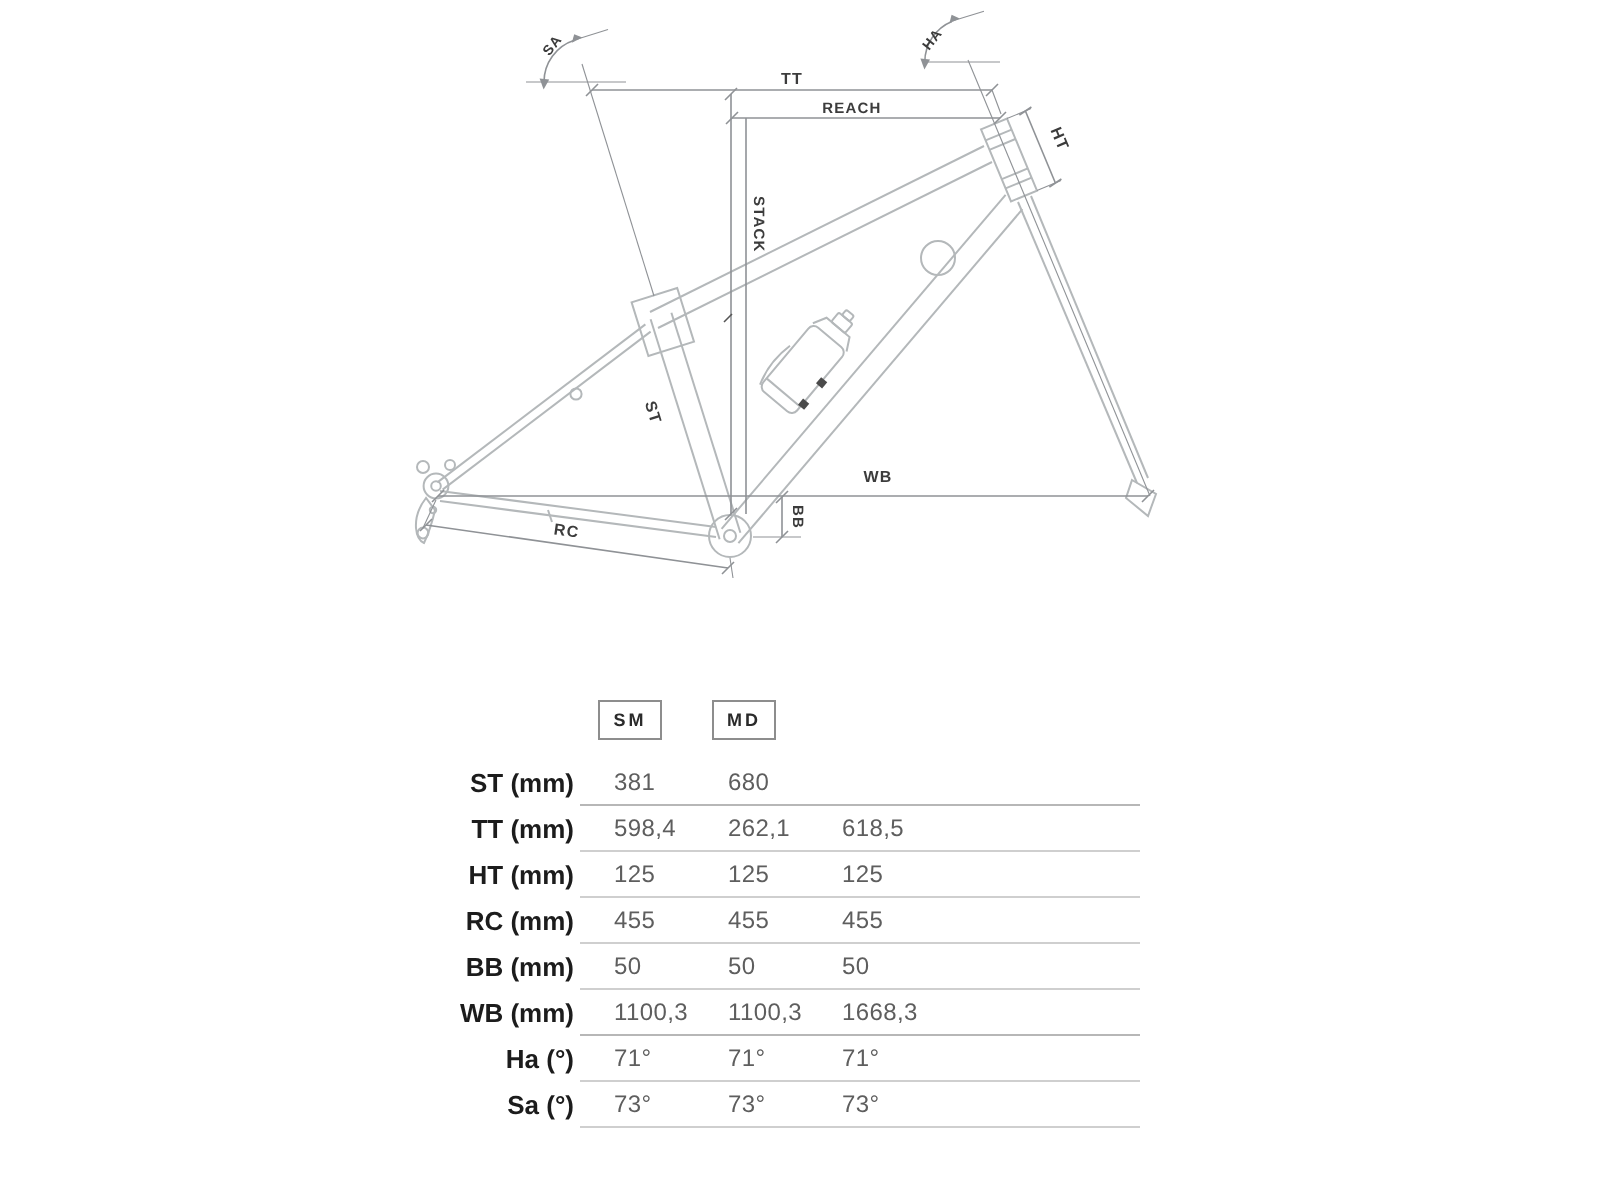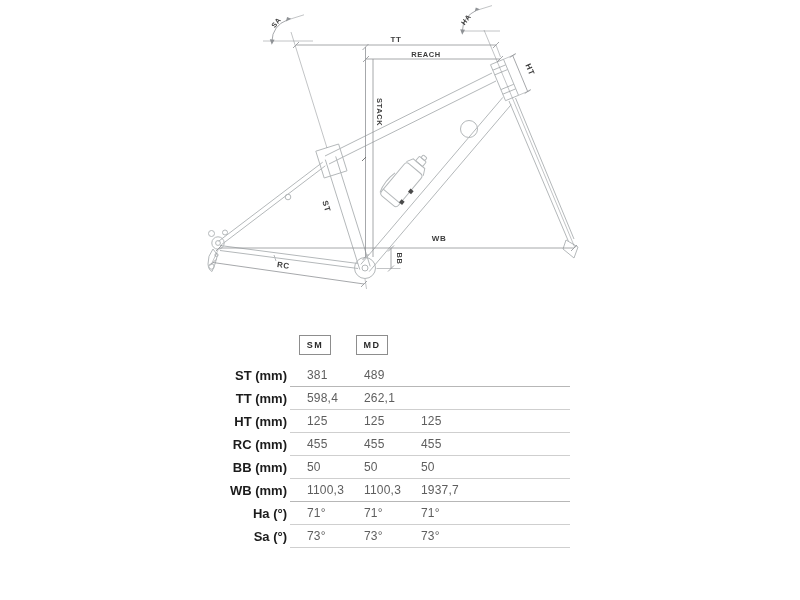--- a/index.html
+++ b/index.html
@@ -8,21 +8,21 @@
   svg.diagram{position:absolute;left:0;top:0;}
 
   
   .frame{stroke:var(--frame-line,#b4b8ba);fill:none;stroke-width:1;}
   .dim{stroke:var(--dim-line,#8f9296);fill:none;stroke-width:0.8;}
   .dim .thin{stroke-width:0.55;stroke:var(--dim-line,#9a9da0);}
   .dim polygon{fill:var(--dim-line,#8f9296);stroke:none;}
   .dlabel{fill:var(--diagram-label,#3c3c3c);font-weight:bold;letter-spacing:0.6px;}
 
   
-  .geo-table{position:absolute;left:232px;top:334px;width:338px;}
+  .geo-table{position:absolute;left:232px;top:350px;width:338px;}
   .size-row{display:grid;grid-template-columns:58px 57px 57px 166px;height:20px;margin-bottom:10px;}
   .hcell{padding-left:9px;}
   .size-box{display:inline-block;width:30px;height:18px;line-height:18px;border:1px solid var(--header-box-border,#8d8d8d);
             text-align:center;font-size:9px;font-weight:bold;letter-spacing:1.5px;color:#2b2b2b;}
   .row{display:grid;grid-template-columns:58px 1fr;height:23px;}
   .row-label{font-size:13px;font-weight:bold;color:var(--table-label,#1c1c1c);text-align:right;
              padding-right:3px;white-space:nowrap;display:flex;align-items:center;justify-content:flex-end;}
   .row-values{display:grid;grid-template-columns:57px 57px 166px;align-items:center;
               border-bottom:1px solid var(--table-line,#cfcfcf);}
   .row.strong .row-values{border-bottom-color:var(--table-line-strong,#b7b7b7);}
@@ -169,29 +169,30 @@
     <div class="size-row">
       <div></div>
       <div class="hcell"><span class="size-box">SM</span></div>
       <div class="hcell"><span class="size-box">MD</span></div>
     </div>
 
     <div class="row strong">
       <div class="row-label">ST (mm)</div>
       <div class="row-values">
         <div class="cell">381</div>
-        <div class="cell">489</div>
+        <div class="cell">680</div>
       </div>
     </div>
 
     <div class="row">
       <div class="row-label">TT (mm)</div>
       <div class="row-values">
         <div class="cell">598,4</div>
         <div class="cell">262,1</div>
+        <div class="cell">618,5</div>
       </div>
     </div>
 
     <div class="row">
       <div class="row-label">HT (mm)</div>
       <div class="row-values">
         <div class="cell">125</div>
         <div class="cell">125</div>
         <div class="cell">125</div>
       </div>
@@ -213,21 +214,21 @@
         <div class="cell">50</div>
         <div class="cell">50</div>
       </div>
     </div>
 
     <div class="row strong">
       <div class="row-label">WB (mm)</div>
       <div class="row-values">
         <div class="cell">1100,3</div>
         <div class="cell">1100,3</div>
-        <div class="cell">1937,7</div>
+        <div class="cell">1668,3</div>
       </div>
     </div>
 
     <div class="row">
       <div class="row-label">Ha (°)</div>
       <div class="row-values">
         <div class="cell">71°</div>
         <div class="cell">71°</div>
         <div class="cell">71°</div>
       </div>

